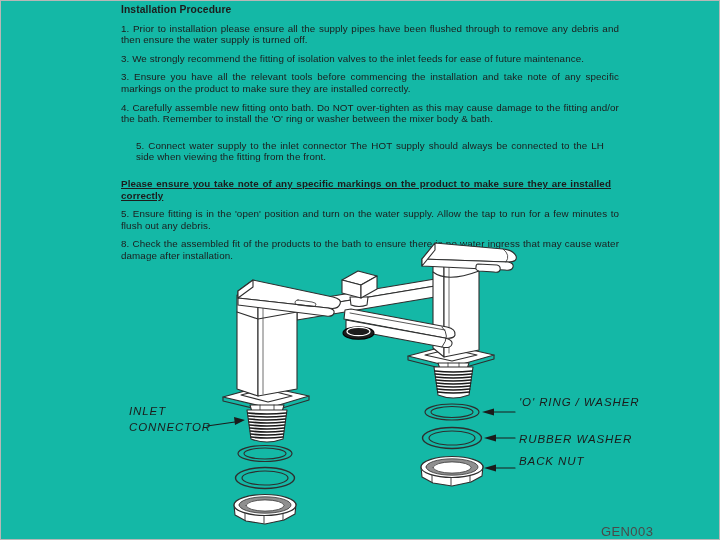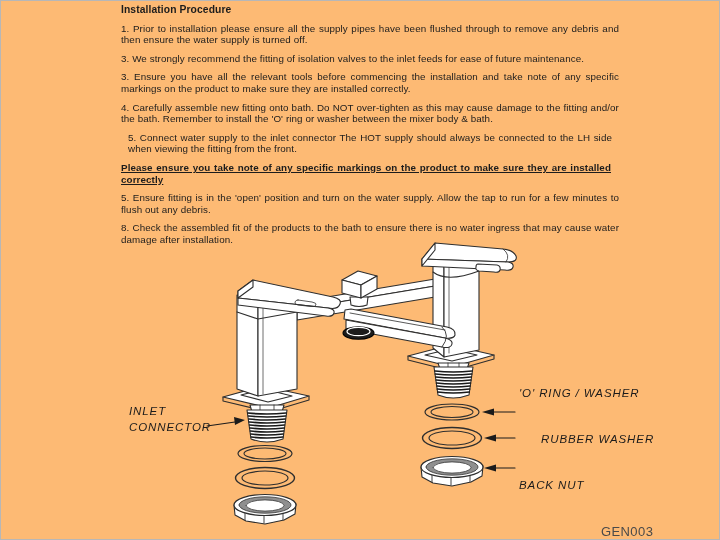--- a/index.html
+++ b/index.html
@@ -1,29 +1,29 @@
 <!DOCTYPE html>
 <html><head>
 <meta charset="utf-8">
 <style>
   html,body{margin:0;padding:0;}
   body{
     width:720px;height:540px;background:#ffffff;
     font-family:"Liberation Sans",sans-serif;color:#1a1a1a;
     position:relative;overflow:hidden;
   }
-  .page{position:absolute;inset:0;border:1px solid #b7b7b7;box-sizing:border-box;background:#fdba74;}
+  .page{position:absolute;inset:0;border:1px solid #b7b7b7;box-sizing:border-box;background:#14b8a6;}
   .doc-text{
     position:absolute;left:120px;top:3px;width:498px;
     font-size:9.8px;line-height:11.6px;letter-spacing:.1px;
     text-align:justify;color:#1c1c1c;
   }
   .doc-title{font-size:10.3px;font-weight:bold;margin:0 0 7px 0;}
   .doc-text p{margin:0 0 7px 0;}
-  .doc-text p.tight{margin:7px;}
+  .doc-text p.tight{margin:15px;}
   .doc-text p.note{font-weight:bold;text-decoration:underline;margin:0 8px 7px 0;}
   svg.diagram{position:absolute;left:0;top:0;width:720px;height:540px;}
   .dlabel{
     position:absolute;font-size:11.5px;letter-spacing:.9px;
     color:#1b1b1b;white-space:nowrap;line-height:16px;font-style:italic;
   }
   .footer-code{
     position:absolute;left:600px;top:523px;
     font-size:13px;letter-spacing:.4px;color:#4a4a4a;
   }
@@ -184,19 +184,19 @@
       <polygon points="483,437 495,433.5 495,440.5" fill="#1b1b1b" stroke="none"></polygon>
       <path d="M493,467 L514,467"></path>
       <polygon points="483,467 495,463.5 495,470.5" fill="#1b1b1b" stroke="none"></polygon>
     </g>
   </svg>
 
   <div class="dlabel" style="left:128px;top:402px;">
     <div>INLET</div>
     <div>CONNECTOR</div>
   </div>
-  <div class="dlabel" style="left:518px;top:384px;">'O' RING / WASHER</div>
-  <div class="dlabel" style="left:540px;top:430px;">RUBBER WASHER</div>
-  <div class="dlabel" style="left:518px;top:476px;">BACK NUT</div>
+  <div class="dlabel" style="left:518px;top:393px;">'O' RING / WASHER</div>
+  <div class="dlabel" style="left:518px;top:430px;">RUBBER WASHER</div>
+  <div class="dlabel" style="left:518px;top:452px;">BACK NUT</div>
 
   <div class="footer-code">GEN003</div>
 
 </div>
 
 </body></html>

